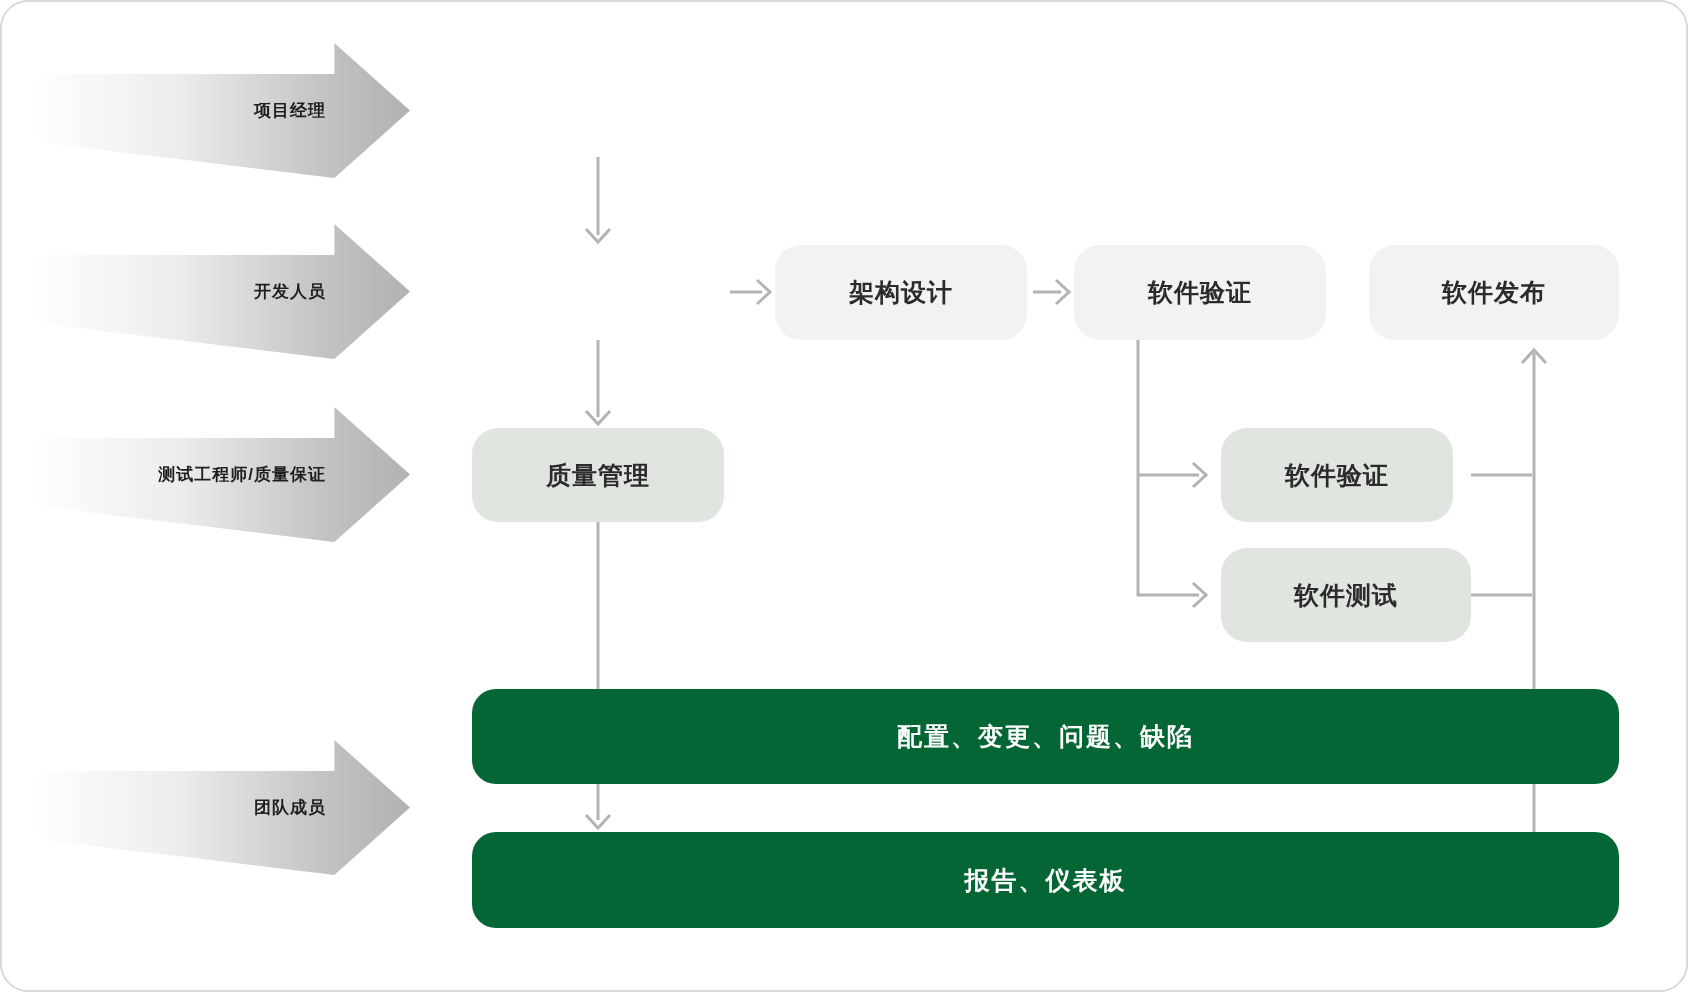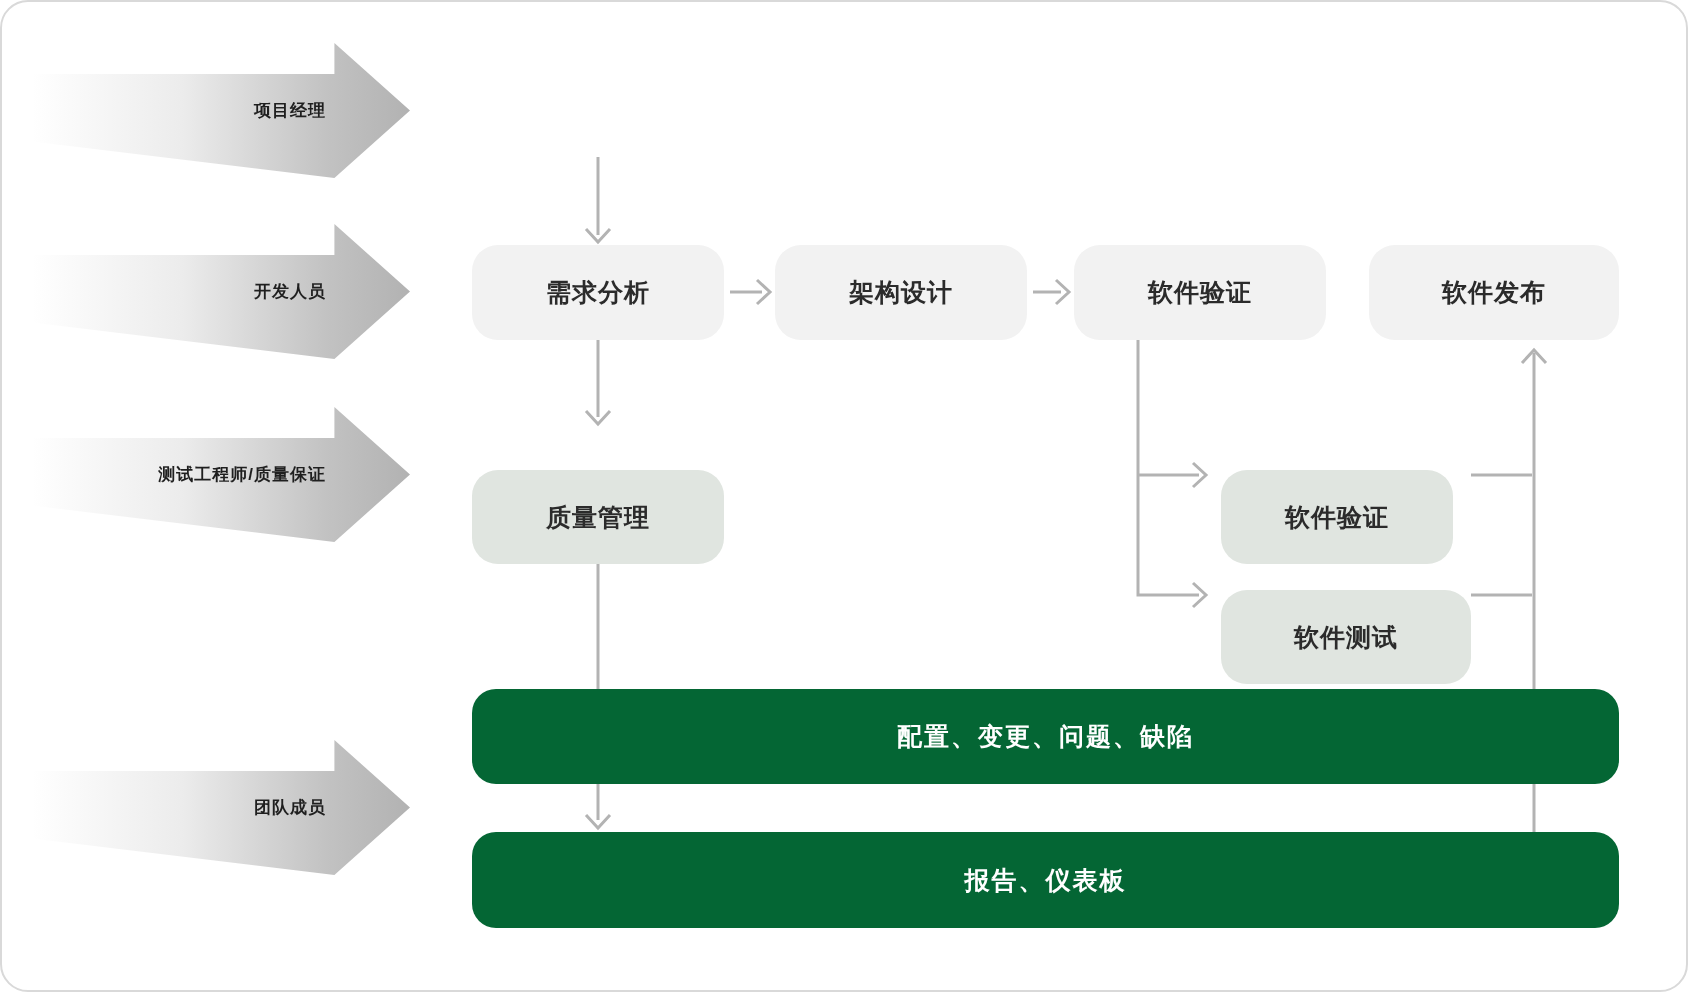--- a/index.html
+++ b/index.html
@@ -12,21 +12,21 @@
   
   .connectors{position:absolute;left:0;top:0;width:1688px;height:992px;z-index:1;color:var(--connector,#b3b3b3);}
   .connectors path,.connectors polyline{fill:none;stroke:currentColor;stroke-width:3;}
   
   .node{
     position:absolute;z-index:2;display:flex;align-items:center;justify-content:center;
     border-radius:26px;font-size:25px;font-weight:700;color:var(--text-dark,#2b2b2b);
     letter-spacing:1px;
   }
   .node.light{background:var(--light-box,#f2f2f2);}
-  .node.sage{background:var(--sage-box,#e0e5e0);margin-top:42px;}
+  .node.sage{background:var(--sage-box,#e0e5e0);}
   .node.green{background:var(--accent-green,#22b573);color:#ffffff;}
   .bar{
     position:absolute;z-index:2;display:flex;align-items:center;justify-content:center;
     border-radius:24px;background:var(--dark-green,#046634);color:#ffffff;
     font-size:25px;font-weight:700;letter-spacing:2px;
   }
   
   .role-arrow{
     position:absolute;left:30px;width:378px;height:135px;z-index:2;
     background:linear-gradient(90deg, rgba(255,255,255,0) 0%, rgba(212,212,212,0.45) 40%, #c2c2c2 78%, #b2b2b2 100%);
@@ -107,21 +107,20 @@
   <div class="role-arrow a2">
     <span class="role-label">开发人员</span>
   </div>
   <div class="role-arrow a3">
     <span class="role-label">测试工程师/质量保证</span>
   </div>
   <div class="role-arrow a4">
     <span class="role-label">团队成员</span>
   </div>
 
-  <div class="node light n-requirements">需求分析</div>
   <div class="node light n-architecture">架构设计</div>
   <div class="node light n-development">软件验证</div>
   <div class="node light n-release">软件发布</div>
   <div class="node sage n-quality">质量管理</div>
   <div class="node sage n-verification">软件验证</div>
   <div class="node sage n-testing">软件测试</div>
 
   <div class="bar bar-config">配置、变更、问题、缺陷</div>
   <div class="bar bar-reports">报告、仪表板</div>
 

